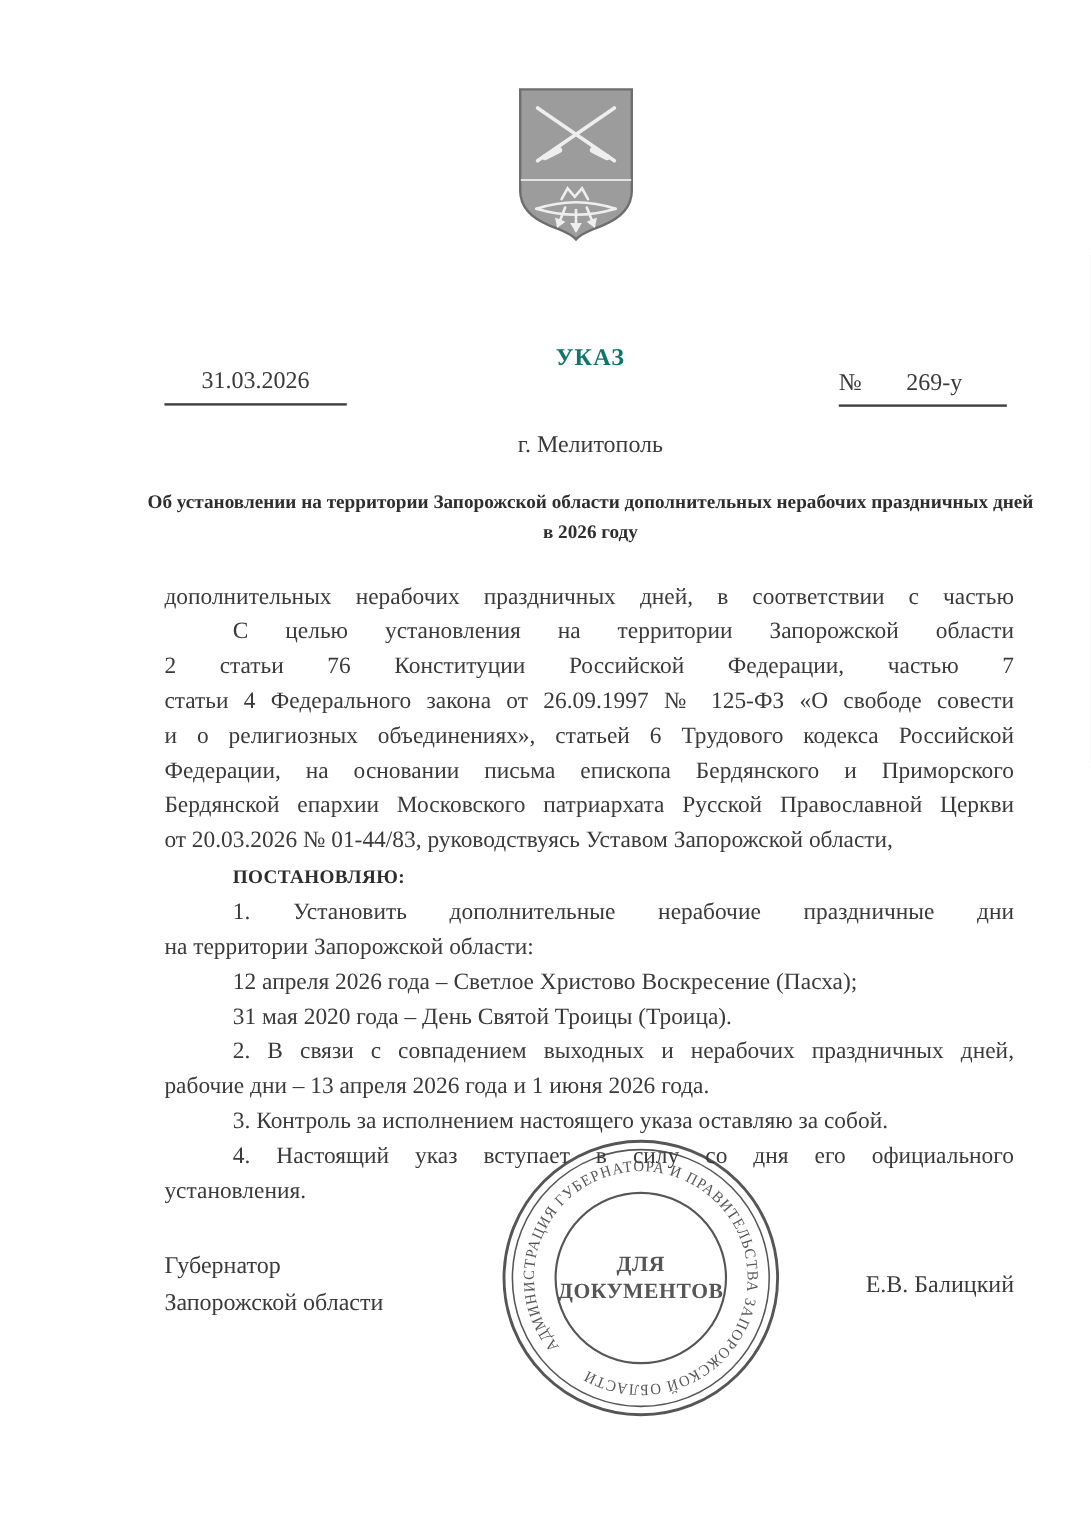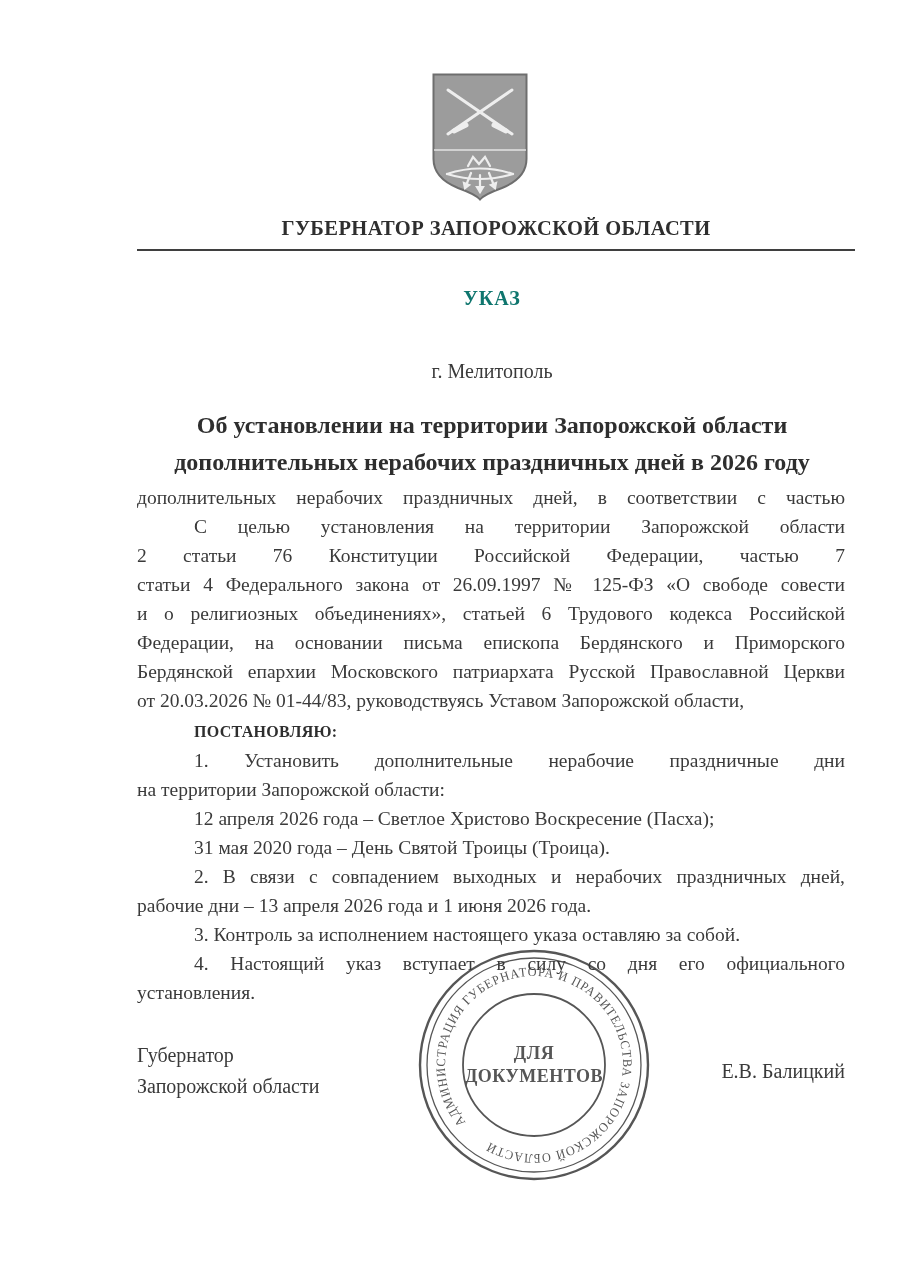--- a/index.html
+++ b/index.html
@@ -44,21 +44,21 @@
   .num-sign { flex:0 0 auto; }
   .num-value { flex:1; text-align:center; }
 
   .city {
     position:absolute; left:137px; top:360px; width:710px;
     text-align:center; font-size:20px;
   }
 
   .doc-title {
     position:absolute; left:118px; top:407px; width:748px;
-    text-align:center; font-weight:bold; font-size:24px; color:#2e2e2e;
+    text-align:center; font-weight:bold; font-size:16px; color:#2e2e2e;
     line-height:1.55;
   }
 
   
   .body-block {
     position:absolute; left:137px; top:483px; width:708px;
     font-size:19.5px; line-height:29px; text-align:justify;
     z-index:2;
   }
   .line { min-height:29px; }
@@ -102,24 +102,30 @@
       <path d="M15,101 Q48 111 81,101"></path>
       <line x1="39" y1="100" x2="33" y2="115"></line>
       <line x1="48" y1="102" x2="48" y2="119"></line>
       <line x1="57" y1="100" x2="63" y2="115"></line>
       <path d="M33,115 l-1,-5 l5,2 Z" fill="#eeeeee"></path>
       <path d="M48,119 l-3,-5 l6,0 Z" fill="#eeeeee"></path>
       <path d="M63,115 l1,-5 l-5,2 Z" fill="#eeeeee"></path>
     </g>
   </svg>
 
-  <div class="org-header">ГУБЕРНАТОР ЗАПОРОЖСКОЙ ОБЛАСТИ</div>
 
   <div class="doc-type">УКАЗ</div>
 
+  <div class="date-row">
+    <div class="date-box">31.03.2026</div>
+    <div class="num-box">
+      <span class="num-sign">№</span>
+      <span class="num-value">269-у</span>
+    </div>
+  </div>
 
   <div class="city">г. Мелитополь</div>
 
   <div class="doc-title">Об установлении на территории Запорожской области дополнительных нерабочих праздничных дней в 2026 году</div>
 
   <div class="body-block">
     <div>
       <div class="line jl">дополнительных нерабочих праздничных дней, в соответствии с частью</div>
       <div class="line jl ind">С целью установления на территории Запорожской области</div>
       <div class="line jl">2 статьи 76 Конституции Российской Федерации, частью 7</div>

